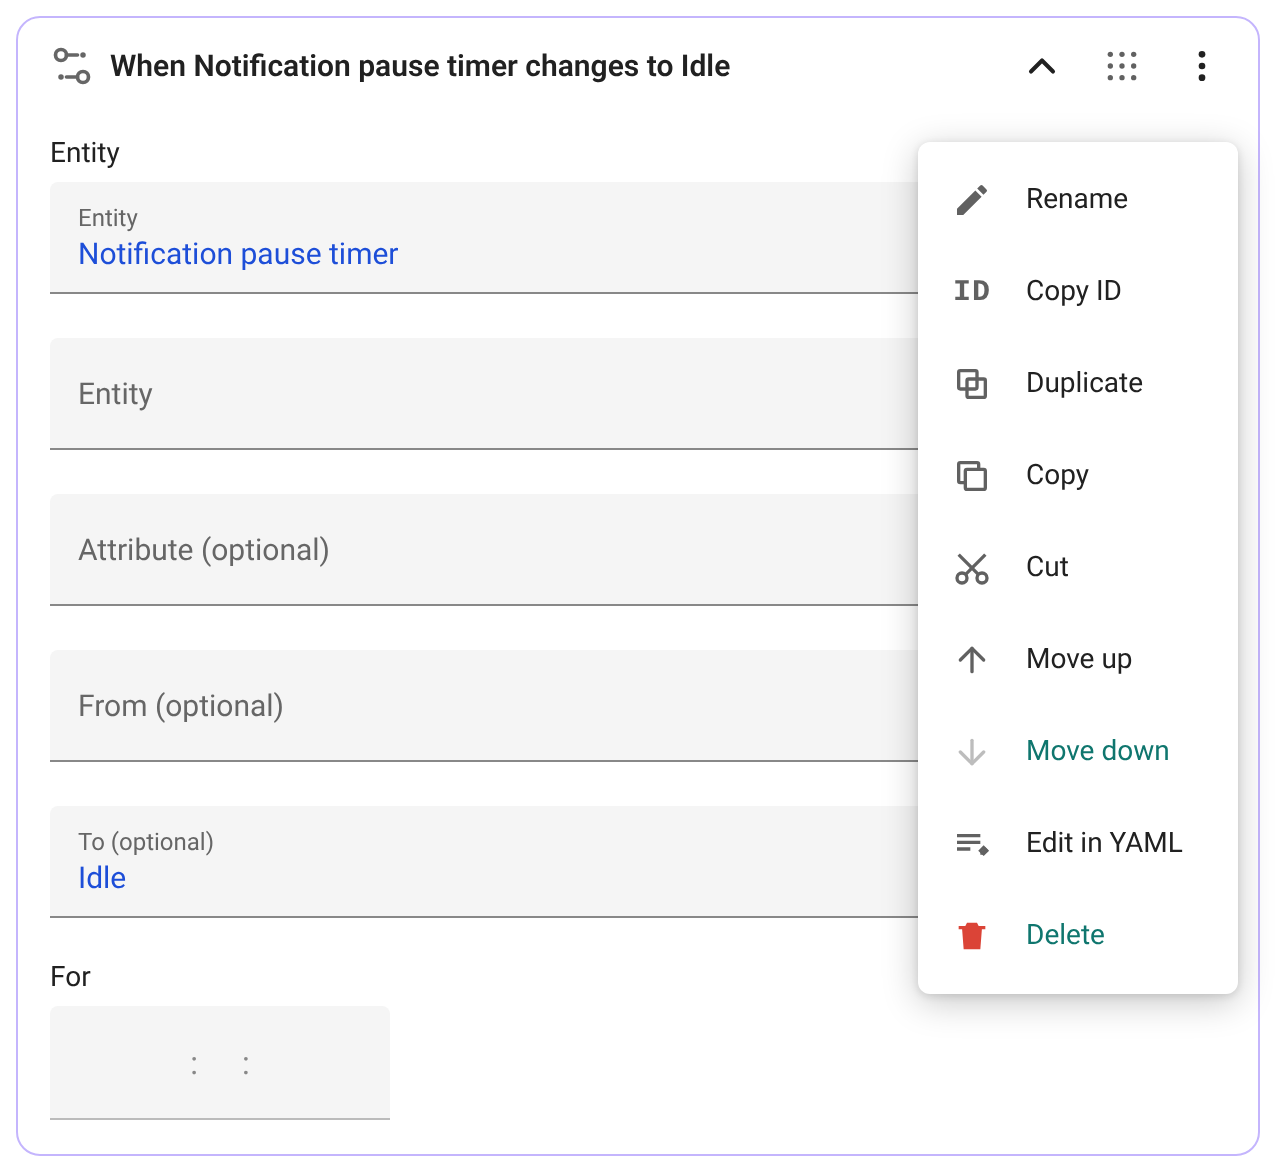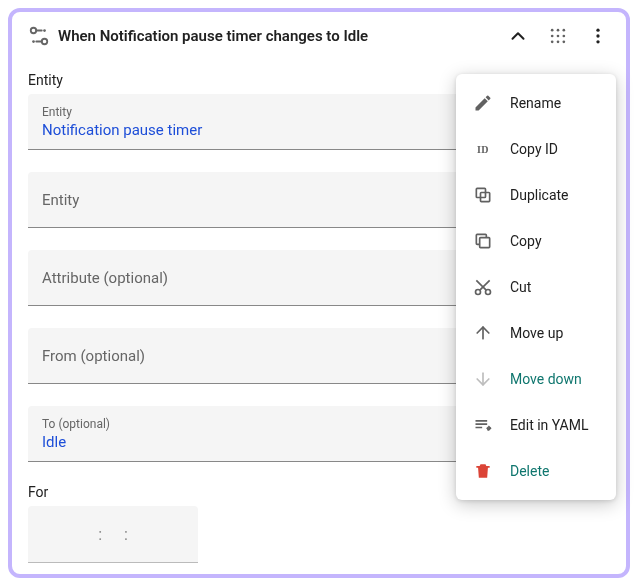--- a/index.html
+++ b/index.html
@@ -10,21 +10,21 @@
     font-family: Roboto, "Segoe UI", Arial, sans-serif;
     background: #fff;
     color: #212121;
   }
   .card {
     position: absolute;
     left: 8px;
     top: 8px;
     width: 622px;
     height: 570px;
-    border: 4px solid #c4b5fd;
+    border: 1px solid #c4b5fd;
     border-radius: 12px;
     background: #fff;
     box-sizing: border-box;
   }
   .card-header {
     display: flex;
     align-items: center;
     height: 48px;
     padding: 0 8px 0 16px;
   }
@@ -125,22 +125,22 @@
     width: 22px;
     height: 22px;
     display: flex;
     align-items: center;
     justify-content: center;
     color: #616161;
   }
   .menu-item.disabled .mi-icon { color: #bdbdbd; }
   .menu-item.danger .mi-icon { color: #db4437; }
   .id-badge {
-    font-family: Liberation Serif, serif;
-    font-size: 10px;
+    font-family: Liberation Mono, monospace;
+    font-size: 15px;
     font-weight: 700;
     letter-spacing: 0.5px;
   }
   svg { display: block; }
 </style>
 </head>
 <body>
 
 <div class="card">
 

